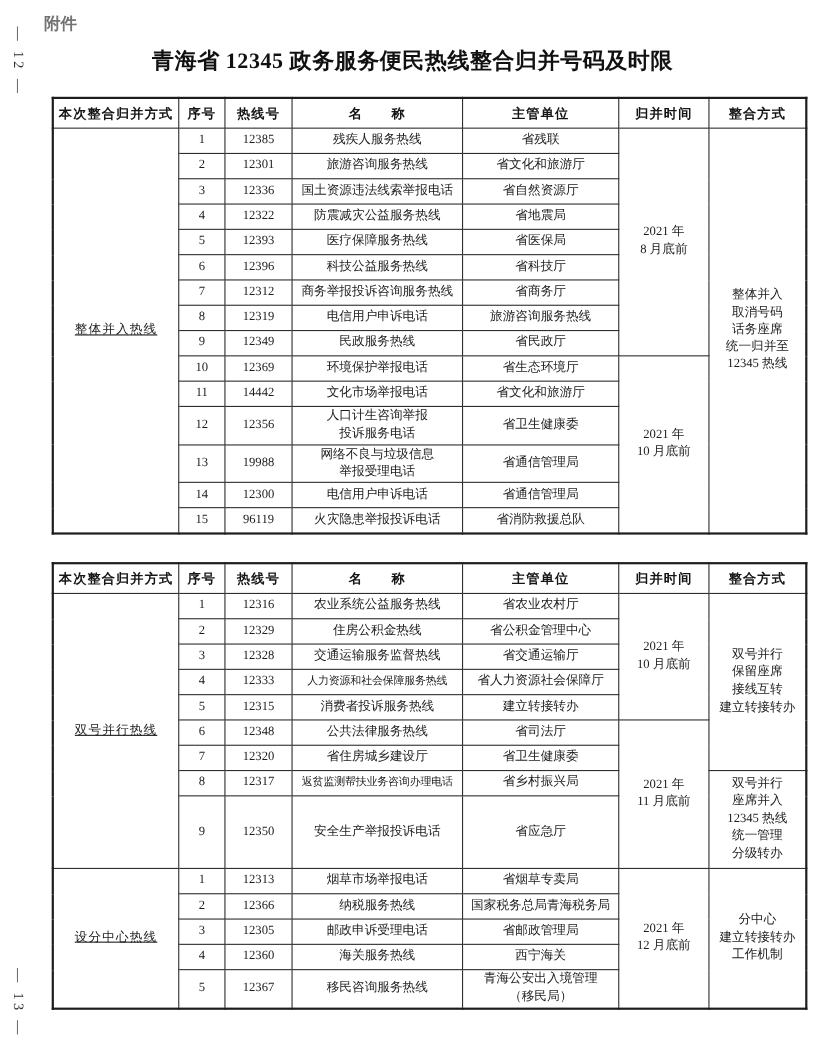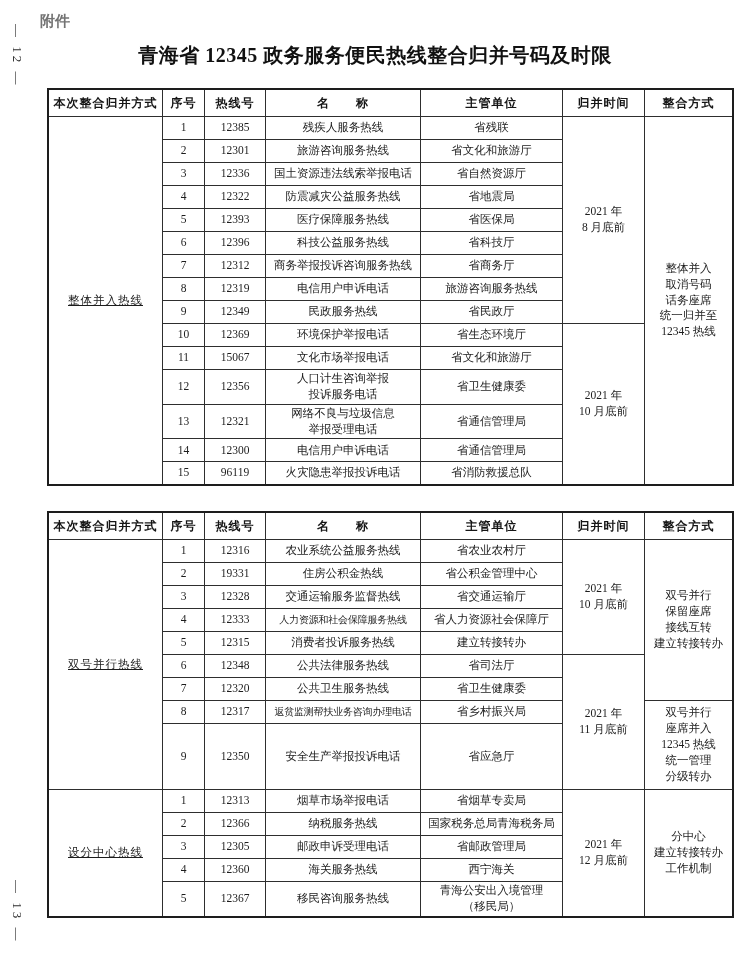--- a/index.html
+++ b/index.html
@@ -125,33 +125,33 @@
         </tr>
         <tr>
           <td>10</td>
           <td>12369</td>
           <td>环境保护举报电话</td>
           <td>省生态环境厅</td>
           <td rowspan="6">2021 年<br>10 月底前</td>
         </tr>
         <tr>
           <td>11</td>
-          <td>15067</td>
+          <td>14442</td>
           <td>文化市场举报电话</td>
           <td>省文化和旅游厅</td>
         </tr>
         <tr>
           <td>12</td>
           <td>12356</td>
           <td>人口计生咨询举报<br>投诉服务电话</td>
           <td>省卫生健康委</td>
         </tr>
         <tr>
           <td>13</td>
-          <td>12321</td>
+          <td>19988</td>
           <td>网络不良与垃圾信息<br>举报受理电话</td>
           <td>省通信管理局</td>
         </tr>
         <tr>
           <td>14</td>
           <td>12300</td>
           <td>电信用户申诉电话</td>
           <td>省通信管理局</td>
         </tr>
         <tr>
@@ -179,21 +179,21 @@
           <td rowspan="9" class="group">双号并行热线</td>
           <td>1</td>
           <td>12316</td>
           <td>农业系统公益服务热线</td>
           <td>省农业农村厅</td>
           <td rowspan="5">2021 年<br>10 月底前</td>
           <td rowspan="7">双号并行<br>保留座席<br>接线互转<br>建立转接转办</td>
         </tr>
         <tr>
           <td>2</td>
-          <td>19331</td>
+          <td>12329</td>
           <td>住房公积金热线</td>
           <td>省公积金管理中心</td>
         </tr>
         <tr>
           <td>3</td>
           <td>12328</td>
           <td>交通运输服务监督热线</td>
           <td>省交通运输厅</td>
         </tr>
         <tr>
@@ -211,21 +211,21 @@
         <tr>
           <td>6</td>
           <td>12348</td>
           <td>公共法律服务热线</td>
           <td>省司法厅</td>
           <td rowspan="4">2021 年<br>11 月底前</td>
         </tr>
         <tr>
           <td>7</td>
           <td>12320</td>
-          <td>公共卫生服务热线</td>
+          <td>省住房城乡建设厅</td>
           <td>省卫生健康委</td>
         </tr>
         <tr>
           <td>8</td>
           <td>12317</td>
           <td class="fit">返贫监测帮扶业务咨询办理电话</td>
           <td>省乡村振兴局</td>
           <td rowspan="2">双号并行<br>座席并入<br>12345 热线<br>统一管理<br>分级转办</td>
         </tr>
         <tr style="height: 66px;">

